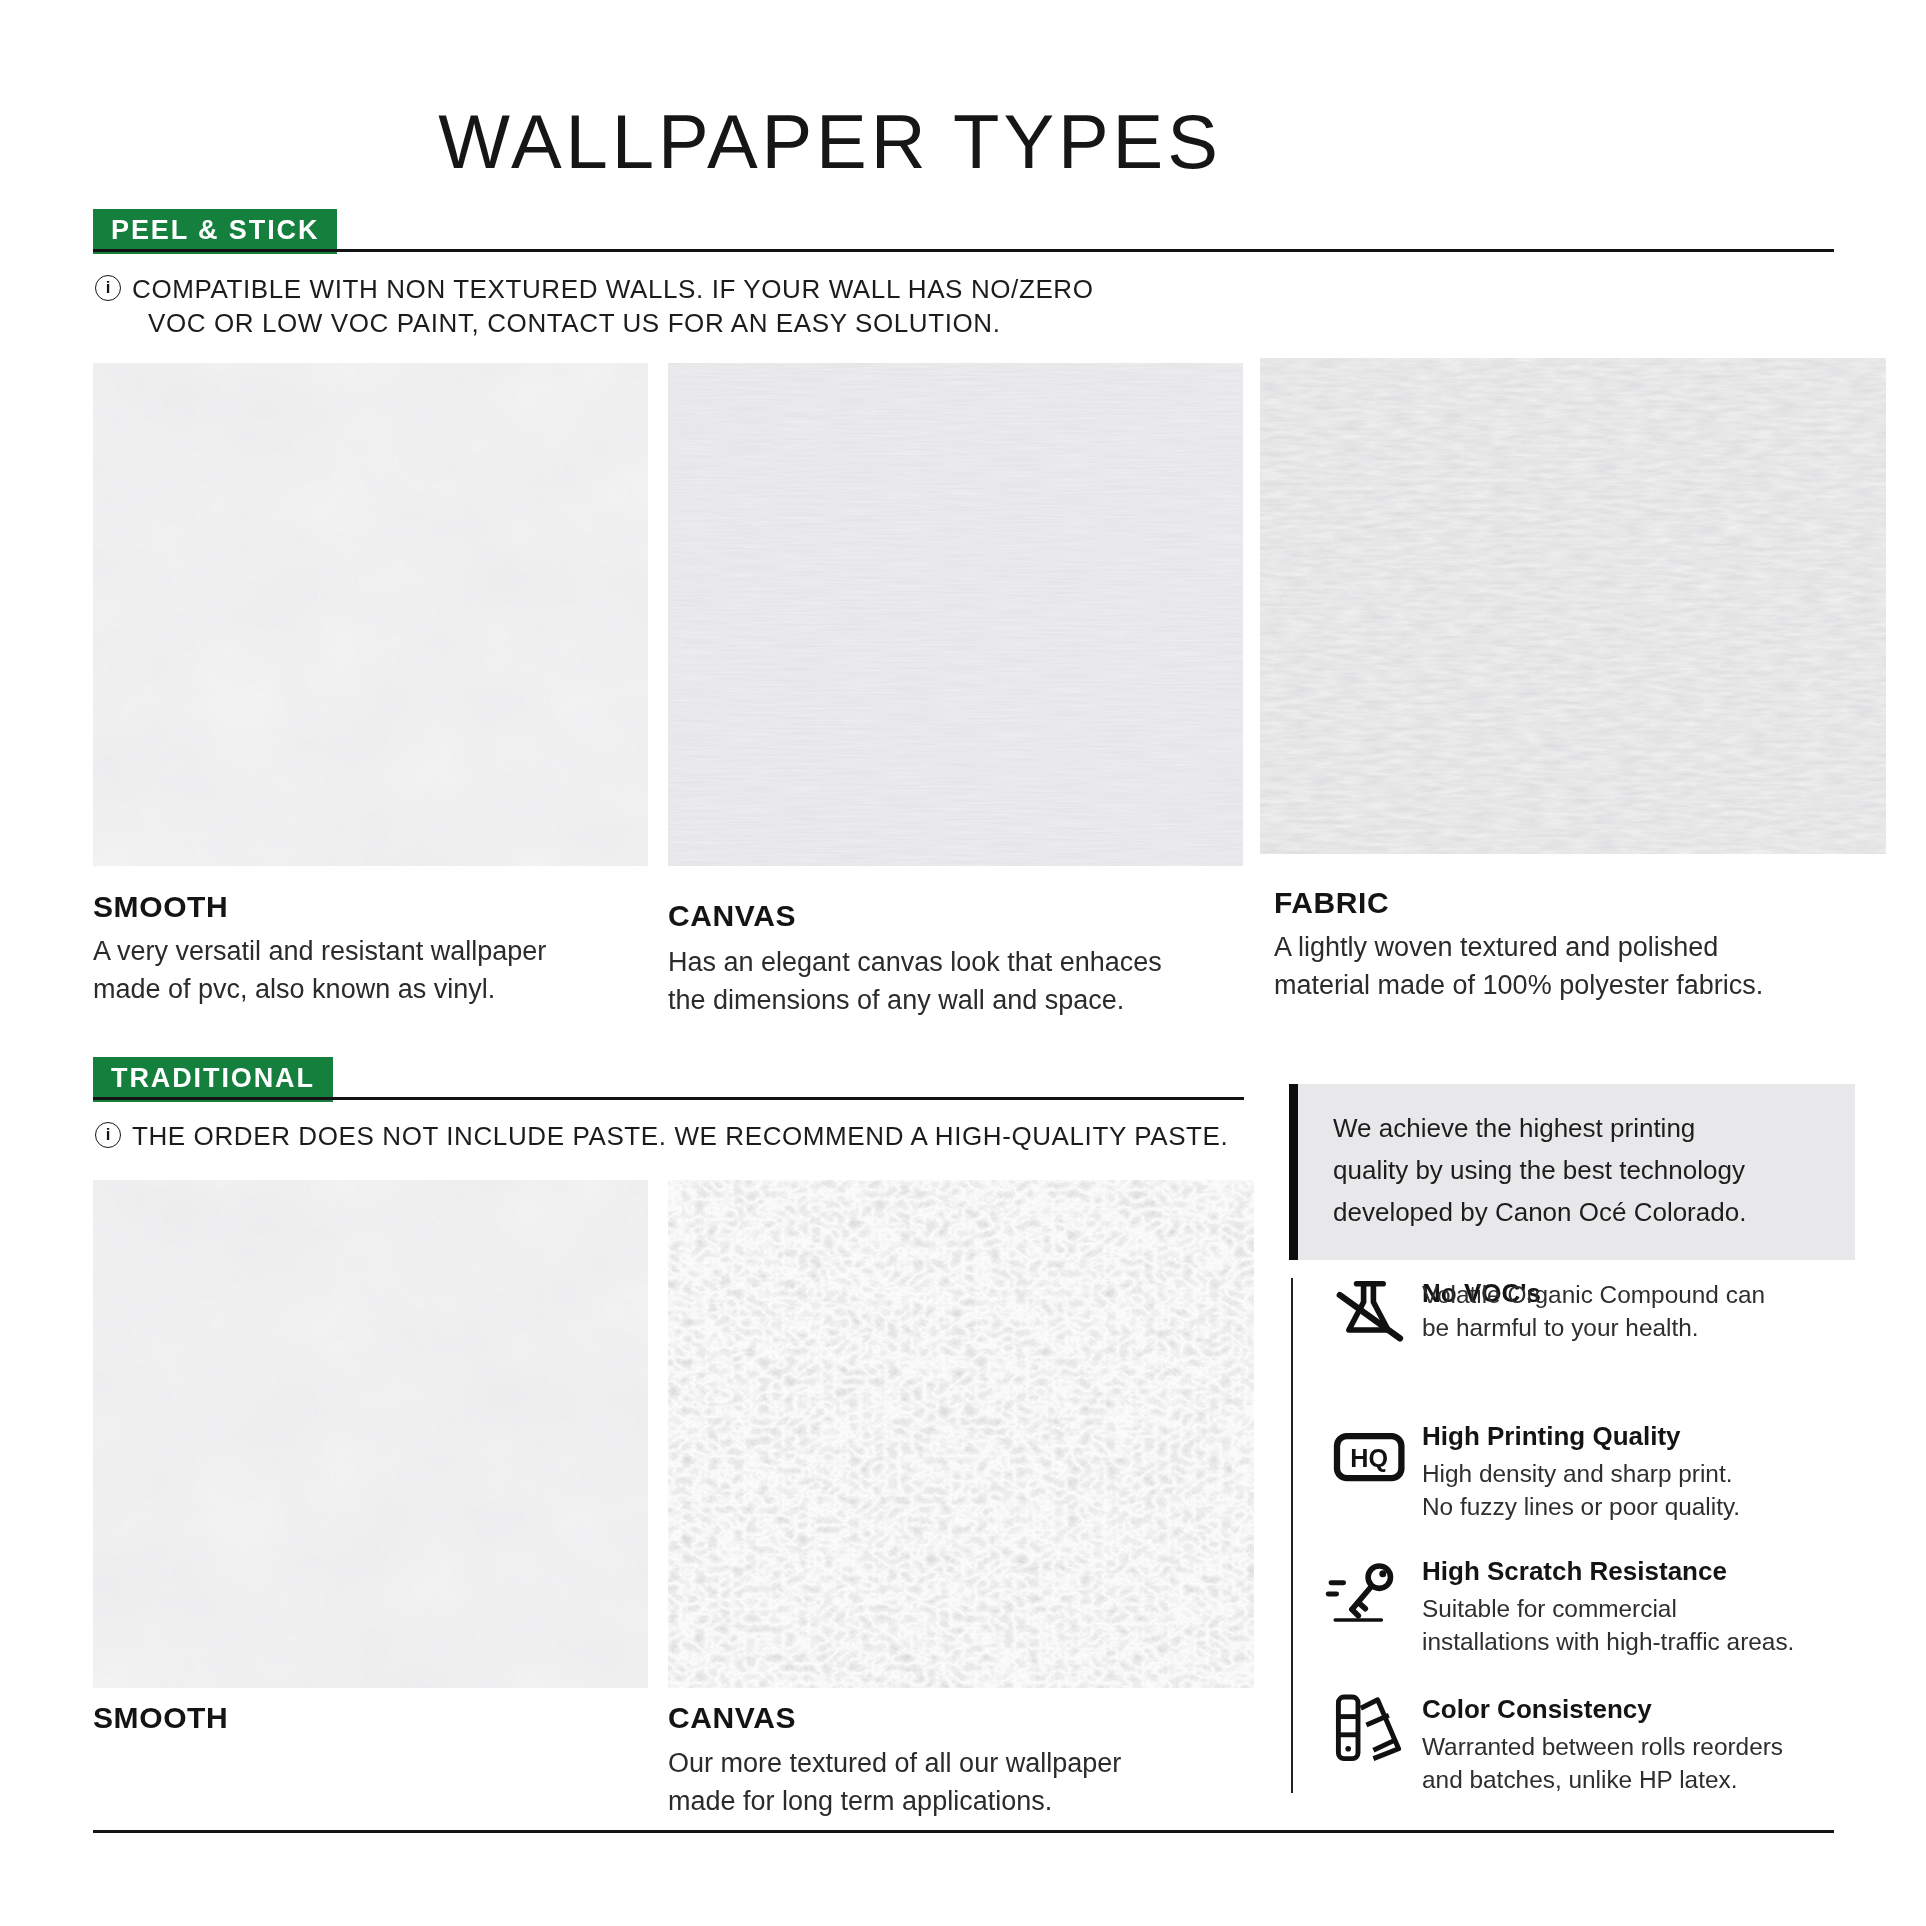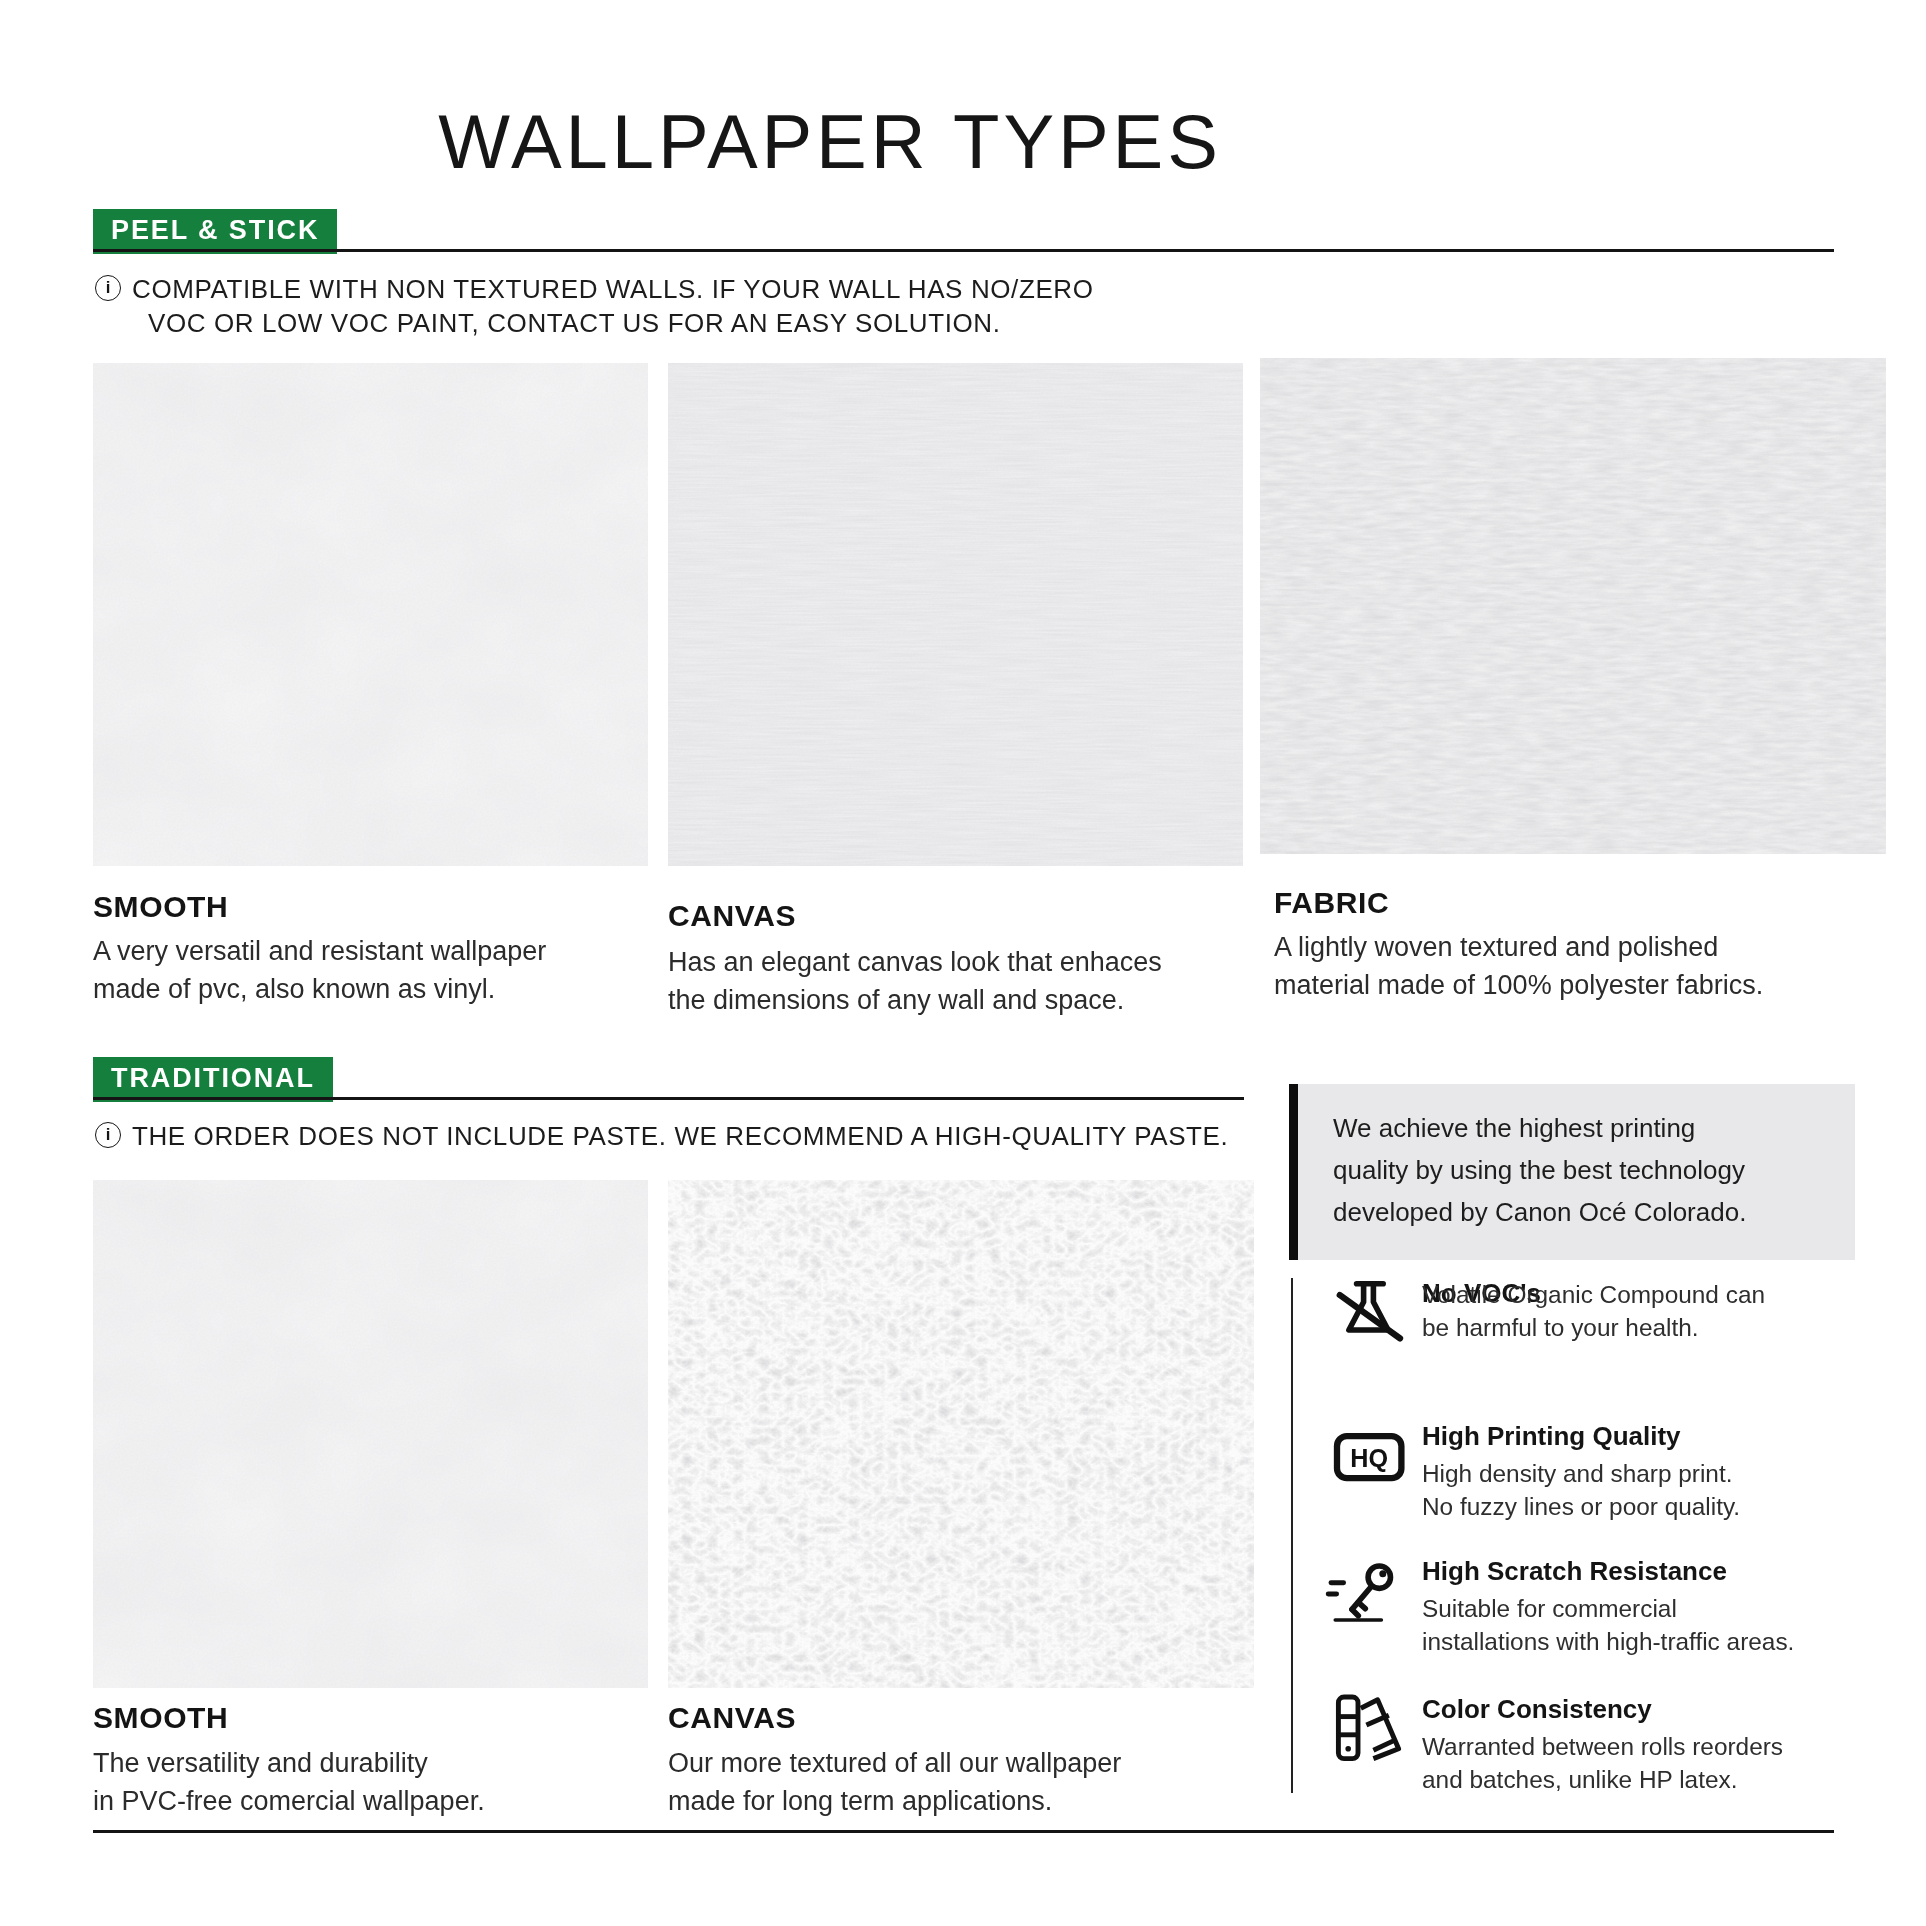--- a/index.html
+++ b/index.html
@@ -128,24 +128,20 @@
   </div>
   <div class="swatch" style="left:668px;top:1180px;width:586px;height:508px;">
     <svg preserveAspectRatio="none" viewBox="0 0 912 792" width="586" height="508">
         <rect width="100%" height="100%" fill="#ffffff"></rect>
       <rect width="100%" height="100%" filter="url(#tex-burlap)"></rect>
       <rect width="100%" height="100%" filter="url(#tex-grain)"></rect>
       </svg>
   </div>
 
   <div class="abs sw-title" style="left:93px;top:1701px;">SMOOTH</div>
-  <div class="abs sw-desc" style="left:93px;top:1744px;">
-    <div>The versatility and durability</div>
-    <div>in PVC-free comercial wallpaper.</div>
-  </div>
 
   <div class="abs sw-title" style="left:668px;top:1701px;">CANVAS</div>
   <div class="abs sw-desc" style="left:668px;top:1744px;">
     <div>Our more textured of all our wallpaper</div>
     <div>made for long term applications.</div>
   </div>
 
   <div class="abs hline" style="left:93px;top:1830px;width:1741px;"></div>
 
   <div class="abs vbar" style="left:1289px;top:1084px;width:9px;height:176px;"></div>

